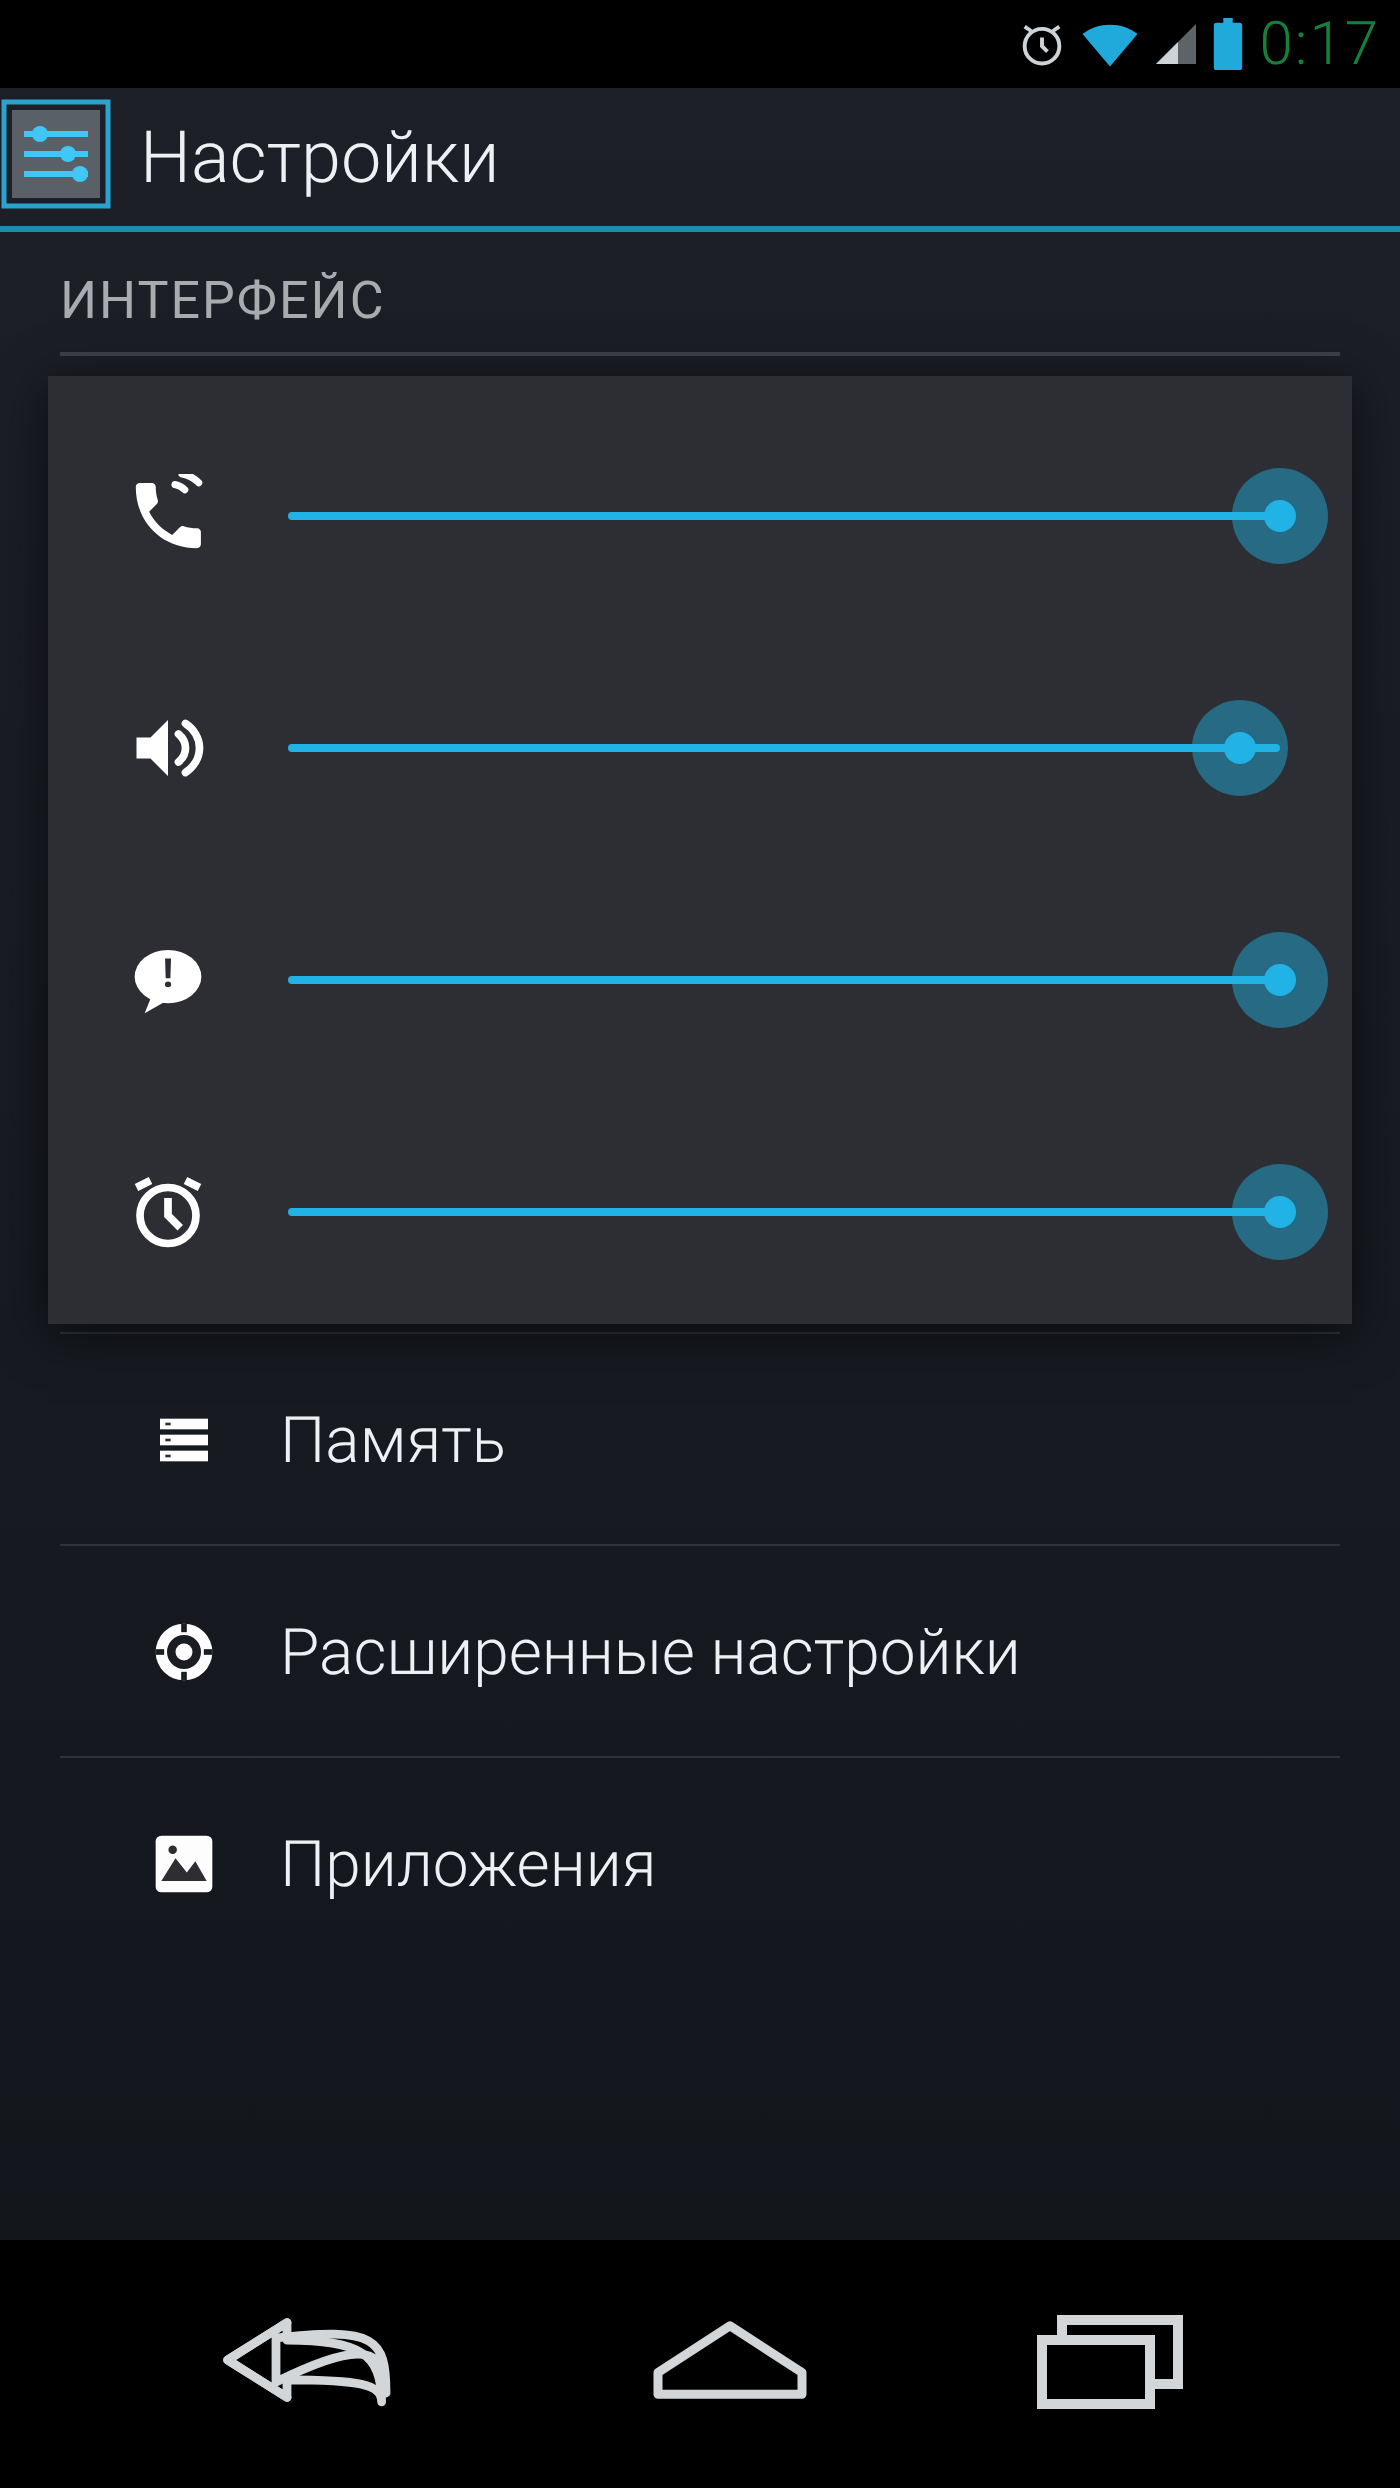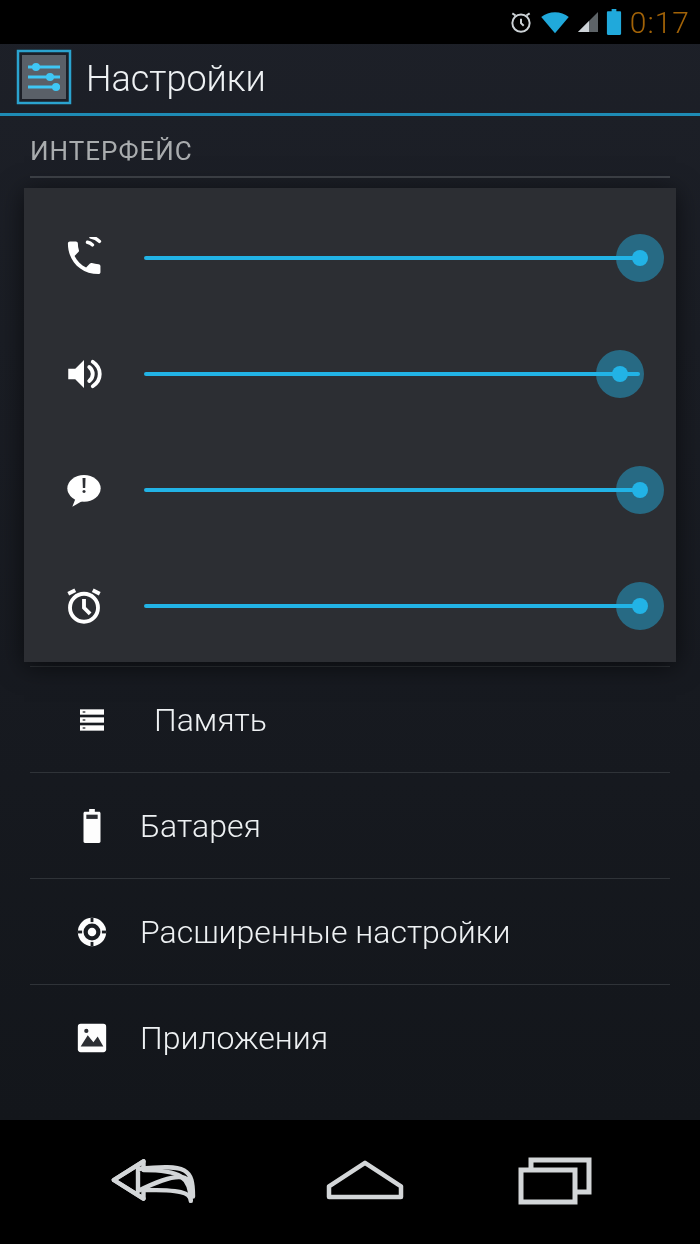--- a/index.html
+++ b/index.html
@@ -23,29 +23,28 @@
   .status-bar {
     height: 44px;
     background: #000;
     display: flex;
     align-items: center;
     justify-content: flex-end;
     padding: 0 10px;
     color: #d7dde2;
     gap: 6px;
   }
-  .status-bar .clock { color: #a16207; font-size: 30px; font-weight: 300; letter-spacing: 1px; margin-left: 2px;}
+  .status-bar .clock { color: #15803d; font-size: 30px; font-weight: 300; letter-spacing: 1px; margin-left: 2px;}
   .status-bar svg { display: block; }
 
   
   .title-bar {
     height: 72px;
     display: flex;
     align-items: center;
-    padding-left: 16px;
     border-bottom: 3px solid #1e8bb5;
   }
   .title-bar .title-text {
     color: #eef1f3;
     font-size: 36px;
     font-weight: 300;
     margin-left: 14px;
   }
 
   
@@ -66,21 +65,21 @@
   .settings-list { margin-top: 488px; }
   .list-item {
     display: flex;
     align-items: center;
     height: 106px;
     padding-left: 42px;
     border-top: 1px solid #2f3338;
     margin: 0 30px;
     color: #eef1f3;
   }
-  .list-item:first-child { border-top: 1px solid #2f3338; gap: 14px; }
+  .list-item:first-child { border-top: 1px solid #2f3338; }
   .list-item .li-icon { width: 40px; display:flex; justify-content:center; }
   .list-item .li-label { font-size: 32px; font-weight: 300; margin-left: 28px; }
 
   
   .volume-dialog {
     position: absolute;
     left: 24px;
     top: 188px;
     width: 652px;
     height: 474px;
@@ -188,29 +187,20 @@
         <svg width="32" height="32" viewBox="0 0 24 24" fill="#fdfdfd">
             <rect x="3" y="4" width="18" height="4"></rect>
             <rect x="3" y="10" width="18" height="4"></rect>
             <rect x="3" y="16" width="18" height="4"></rect>
             <rect x="5" y="5.5" width="2" height="1" fill="#2c2e33"></rect>
             <rect x="5" y="11.5" width="2" height="1" fill="#2c2e33"></rect>
             <rect x="5" y="17.5" width="2" height="1" fill="#2c2e33"></rect>
           </svg>
       </span>
       <span class="li-label">Память</span>
-    </div>
-    <div class="list-item">
-      <span class="li-icon">
-        <svg width="22" height="34" viewBox="0 0 14 24" fill="#fdfdfd">
-            <path d="M5 0h4v2h3c.5 0 1 .5 1 1v20c0 .5-.5 1-1 1H2c-.5 0-1-.5-1-1V3c0-.5.5-1 1-1h3V0Z"></path>
-            <rect x="3" y="4" width="8" height="3" fill="#2c2e33"></rect>
-          </svg>
-      </span>
-      <span class="li-label">Батарея</span>
     </div>
     <div class="list-item">
       <span class="li-icon">
         <svg width="34" height="34" viewBox="0 0 24 24" fill="#fdfdfd">
             <circle cx="12" cy="12" r="10"></circle>
             <circle cx="12" cy="12" r="6" fill="#1a1d22"></circle>
             <circle cx="12" cy="12" r="3" fill="#fdfdfd"></circle>
             <g fill="#1a1d22">
               <rect x="11" y="2" width="2" height="3"></rect>
               <rect x="11" y="19" width="2" height="3"></rect>

